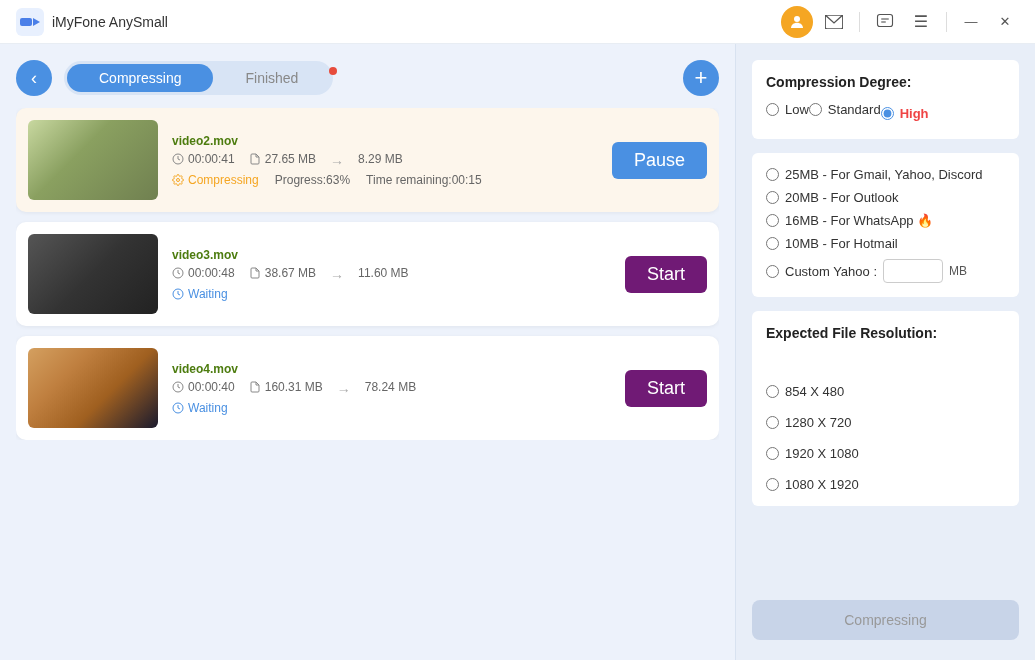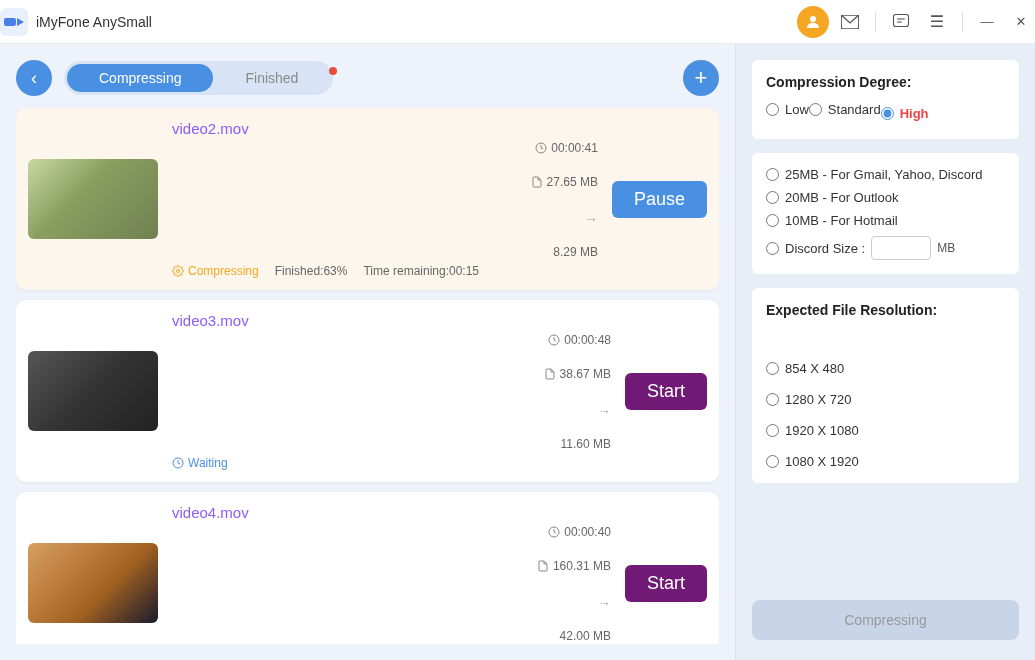--- a/index.html
+++ b/index.html
@@ -12,21 +12,21 @@
       display: flex;
       flex-direction: column;
     }
 
     
     .title-bar {
       display: flex;
       align-items: center;
       justify-content: space-between;
       background: #fff;
-      padding: 6px 0;
+      padding: 6px 16px;
       height: 44px;
       border-bottom: 1px solid #e8edf3;
     }
     .title-bar-left {
       display: flex;
       align-items: center;
       gap: 8px;
     }
     .app-icon {
       width: 28px;
@@ -202,33 +202,32 @@
     }
     
     .thumb-1 { background: linear-gradient(135deg, #c8d8a0 0%, #8aa060 40%, #708050 100%); }
     .thumb-2 { background: linear-gradient(135deg, #555 0%, #333 50%, #222 100%); }
     .thumb-3 { background: linear-gradient(135deg, #d4a060 0%, #c08040 30%, #a06020 60%, #1a1a2e 100%); }
 
     .video-info {
       flex: 1;
     }
     .video-name {
-      font-size: 15px;
-      font-weight: 400;
-      color: #8b5cf6;
+      font-size: 12px;
+      font-weight: 700;
+      color: #4d7c0f;
       margin-bottom: 4px;
     }
     .video-meta {
       display: flex;
-      align-items: flex-end;
-      gap: 20px;
+      align-items: flex-start;
+      gap: 14px;
       font-size: 12px;
       color: #666;
       margin-bottom: 5px;
-      flex-direction: column;
     }
     .meta-item {
       display: flex;
       align-items: center;
       gap: 4px;
     }
     .video-status-row {
       display: flex;
       align-items: center;
       gap: 16px;
@@ -460,21 +459,21 @@
             <span>8.29 MB</span>
           </div>
           <div class="video-status-row">
             <span class="status-compressing">
               <svg width="12" height="12" viewBox="0 0 24 24" fill="none" stroke="#f5a623" stroke-width="2">
                   <circle cx="12" cy="12" r="3"></circle>
                   <path d="M19.4 15a1.65 1.65 0 0 0 .33 1.82l.06.06a2 2 0 0 1-2.83 2.83l-.06-.06a1.65 1.65 0 0 0-1.82-.33 1.65 1.65 0 0 0-1 1.51V21a2 2 0 0 1-4 0v-.09A1.65 1.65 0 0 0 9 19.4a1.65 1.65 0 0 0-1.82.33l-.06.06a2 2 0 0 1-2.83-2.83l.06-.06A1.65 1.65 0 0 0 4.68 15a1.65 1.65 0 0 0-1.51-1H3a2 2 0 0 1 0-4h.09A1.65 1.65 0 0 0 4.6 9a1.65 1.65 0 0 0-.33-1.82l-.06-.06a2 2 0 0 1 2.83-2.83l.06.06A1.65 1.65 0 0 0 9 4.68a1.65 1.65 0 0 0 1-1.51V3a2 2 0 0 1 4 0v.09a1.65 1.65 0 0 0 1 1.51 1.65 1.65 0 0 0 1.82-.33l.06-.06a2 2 0 0 1 2.83 2.83l-.06.06A1.65 1.65 0 0 0 19.4 9a1.65 1.65 0 0 0 1.51 1H21a2 2 0 0 1 0 4h-.09a1.65 1.65 0 0 0-1.51 1z"></path>
                 </svg>
               <span>Compressing</span>
             </span>
-            <span class="progress-text">Finished:63%</span>
+            <span class="progress-text">Progress:63%</span>
             <span class="time-remaining">Time remaining:00:15</span>
           </div>
         </div>
         <button class="action-btn pause-btn">Pause</button>
       </div>
 
       <div class="video-item">
         <div class="video-thumb">
           <div class="thumb-placeholder thumb-2"></div>
         </div>
@@ -526,21 +525,21 @@
               <span>00:00:40</span>
             </span>
             <span class="meta-item">
               <svg width="12" height="12" viewBox="0 0 24 24" fill="none" stroke="#888" stroke-width="2">
                   <path d="M14 2H6a2 2 0 0 0-2 2v16a2 2 0 0 0 2 2h12a2 2 0 0 0 2-2V8z"></path>
                   <polyline points="14,2 14,8 20,8"></polyline>
                 </svg>
               <span>160.31 MB</span>
             </span>
             <span class="arrow-icon">→</span>
-            <span>42.00 MB</span>
+            <span>78.24 MB</span>
           </div>
           <div class="video-status-row">
             <span class="status-waiting">
               <svg width="12" height="12" viewBox="0 0 24 24" fill="none" stroke="#4a90e2" stroke-width="2">
                   <circle cx="12" cy="12" r="10"></circle>
                   <polyline points="12,6 12,12 16,14"></polyline>
                 </svg>
               <span>Waiting</span>
             </span>
           </div>
@@ -575,25 +574,29 @@
       <div class="radio-row">
         <input type="radio" class="radio-input" name="filesize" style="">
         <span class="radio-label">25MB - For Gmail, Yahoo, Discord</span>
       </div>
       <div class="radio-row">
         <input type="radio" class="radio-input" name="filesize" style="">
         <span class="radio-label">20MB - For Outlook</span>
       </div>
       <div class="radio-row">
         <input type="radio" class="radio-input" name="filesize" style="">
+        <span class="radio-label">16MB - For WhatsApp <span class="fire-icon">🔥</span></span>
+      </div>
+      <div class="radio-row">
+        <input type="radio" class="radio-input" name="filesize" style="">
         <span class="radio-label">10MB - For Hotmail</span>
       </div>
       <div class="radio-row custom-size-row">
         <input type="radio" class="radio-input" name="filesize" style="">
-        <span class="radio-label">Discord Size :</span>
+        <span class="radio-label">Custom Yahoo :</span>
         <input type="text" class="custom-input" style="">
         <span class="custom-unit">MB</span>
       </div>
     </div>
 
     <div class="settings-section">
       <div class="section-title">Expected File Resolution:</div>
       <div class="resolution-grid">
         <div class="radio-row">
           <input type="radio" class="radio-input" name="resolution" style="">

